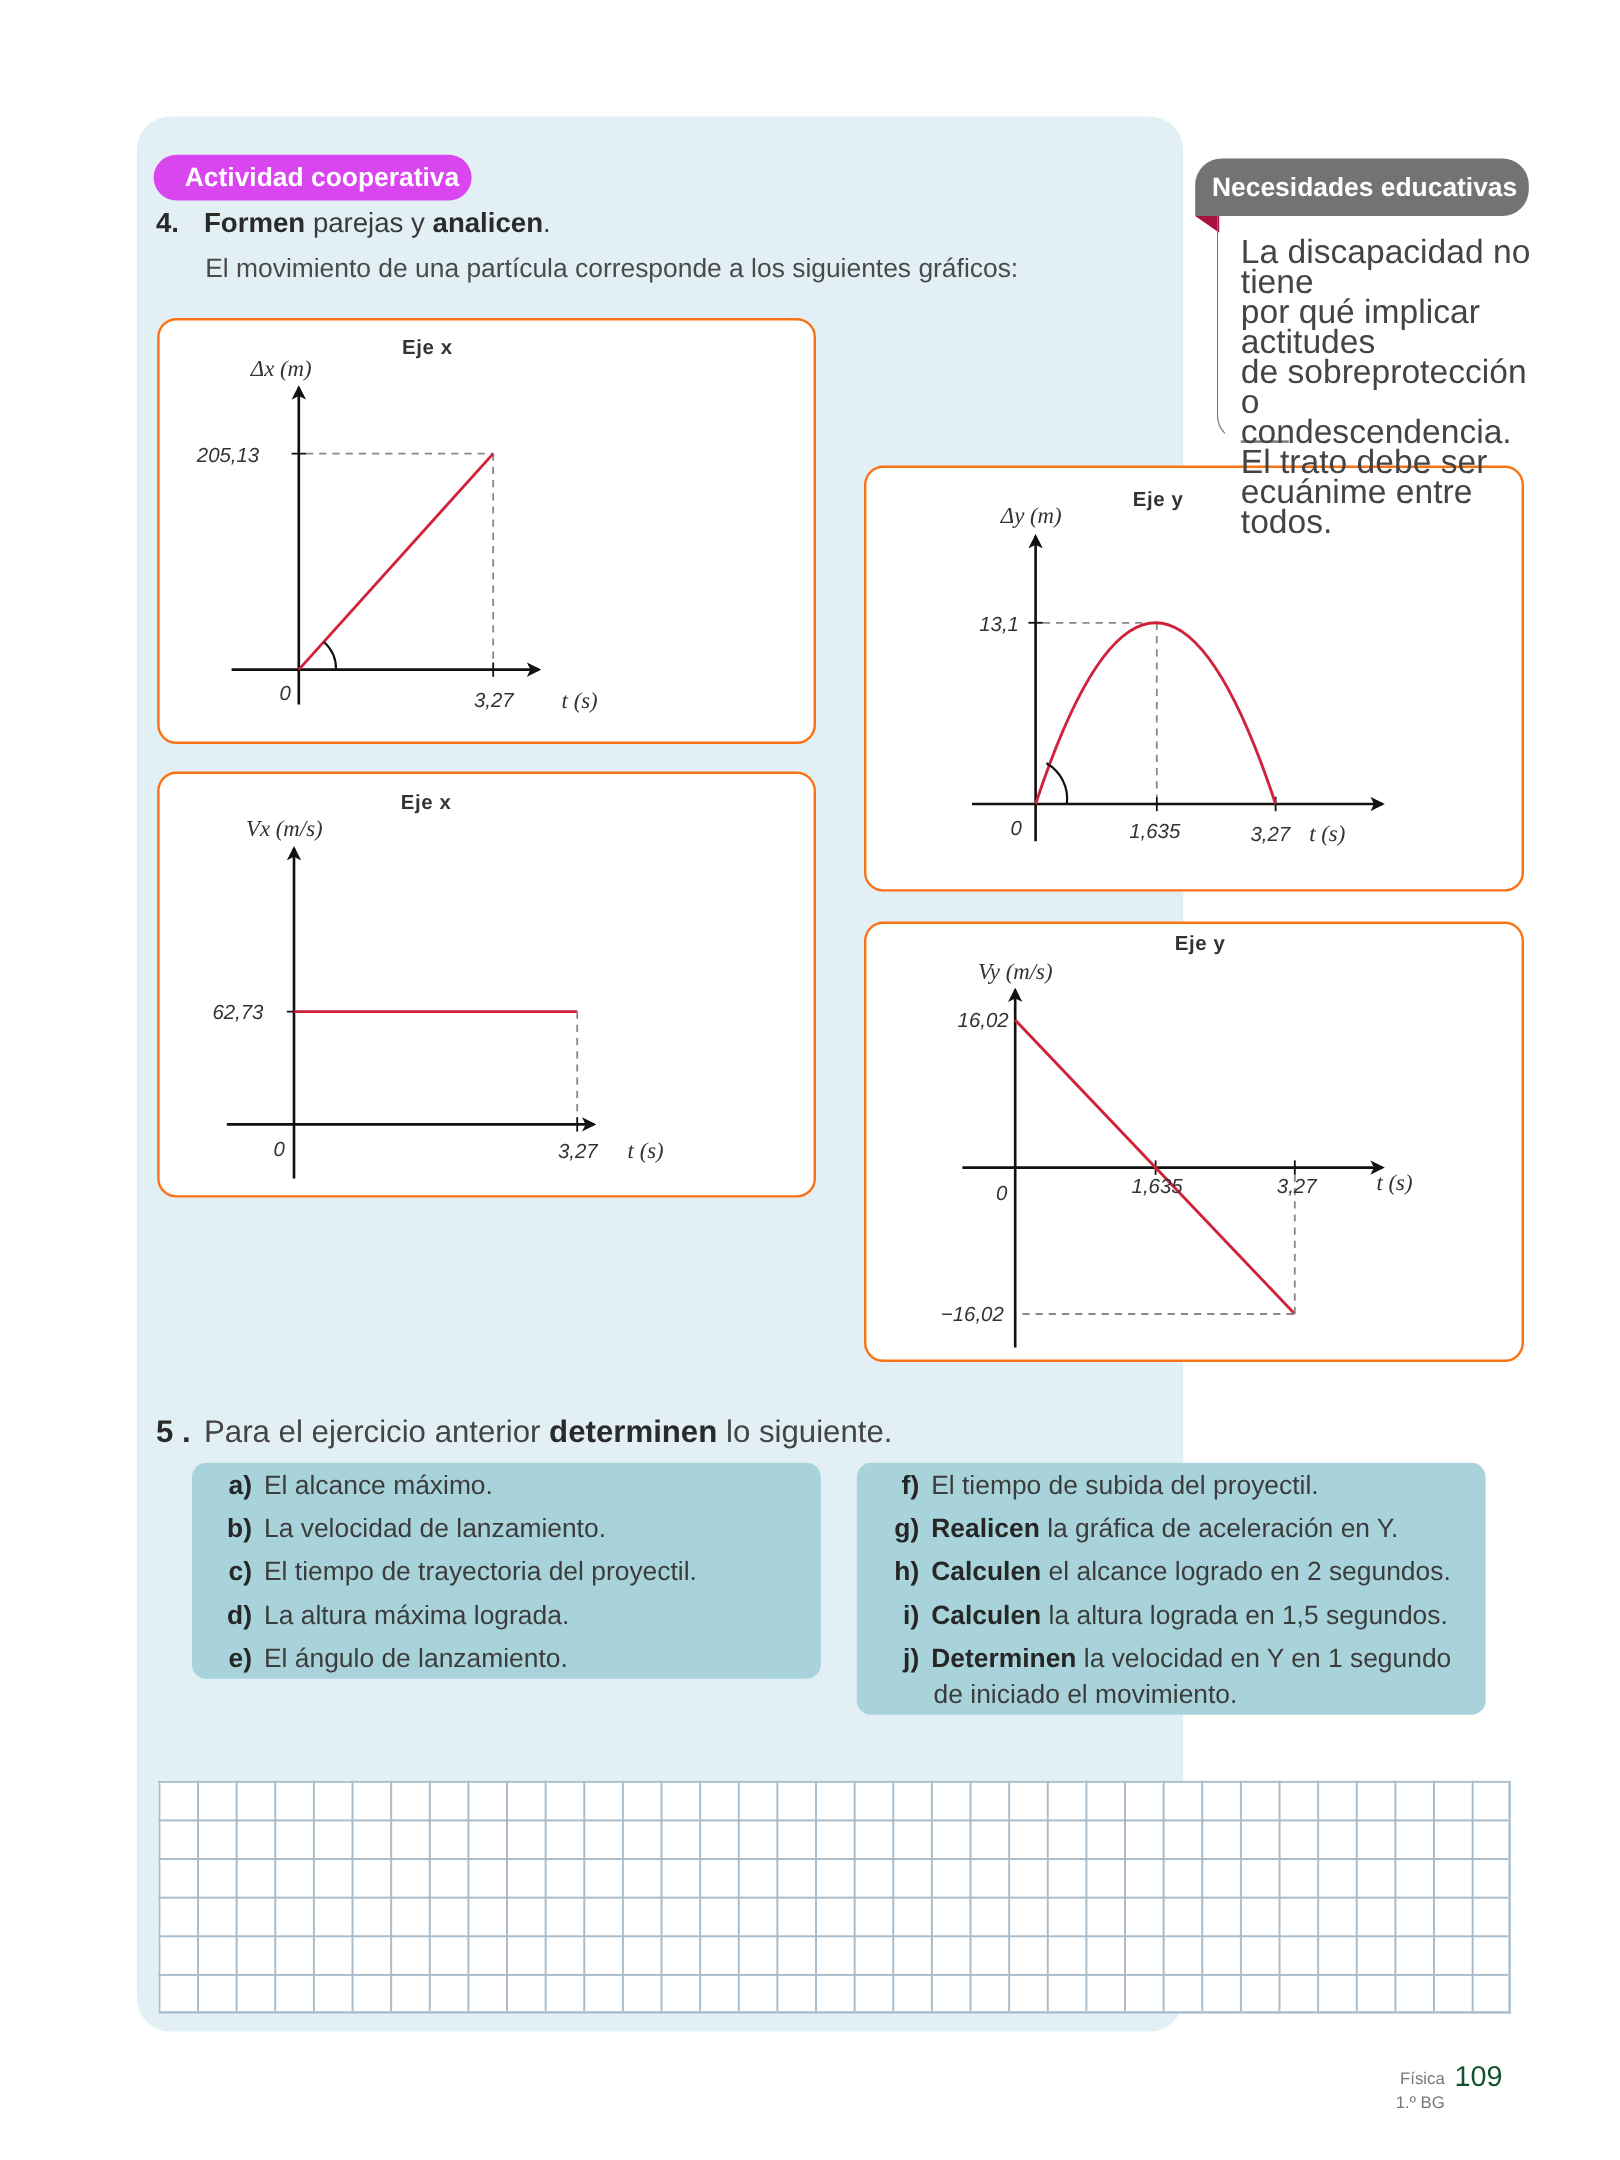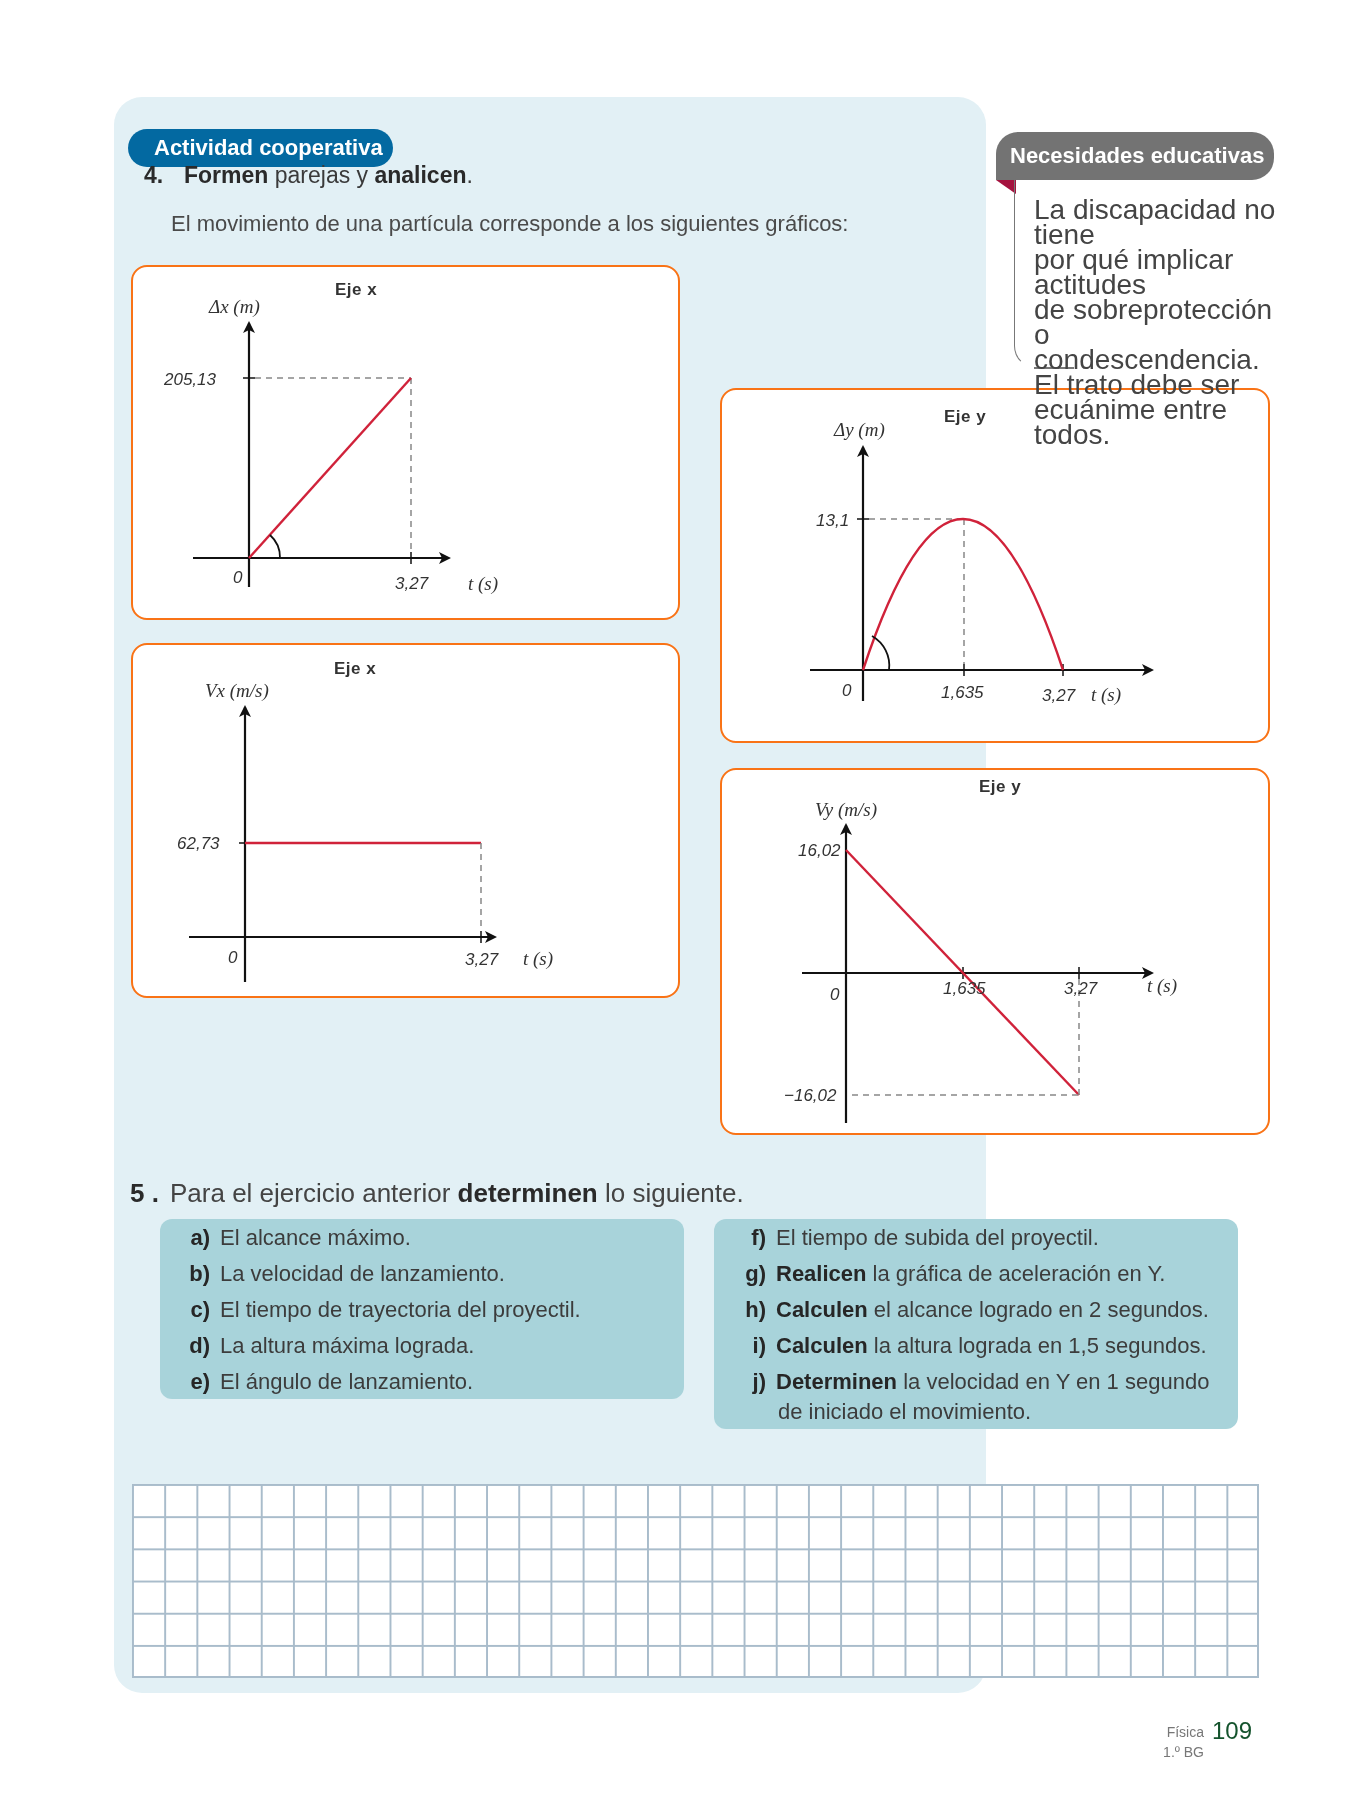--- a/index.html
+++ b/index.html
@@ -2,26 +2,26 @@
 <html><head>
 <meta charset="utf-8">
 <style>
   * { box-sizing: border-box; margin: 0; padding: 0; }
   html, body { width: 1350px; height: 1800px; background: #ffffff; overflow: hidden; }
   body { position: relative; font-family: "Liberation Sans", "DejaVu Sans", sans-serif; color: #3a3a3a; }
 
   .panel { position: absolute; left: 114px; top: 97px; width: 872px; height: 1596px;
            background: #e2f0f5; border-radius: 28px; }
 
-  .badge { position: absolute; color: #fff; background: #0369a1; font-weight: bold;
+  .badge { position: absolute; color: #fff; background: #d946ef; font-weight: bold;
            font-family: "Liberation Sans", sans-serif; }
   .badge-activity { left: 128px; top: 129px; width: 265px; height: 38px; border-radius: 19px;
                     font-size: 22px; line-height: 38px; padding-left: 26px; }
 
-  .q4-line1 { position: absolute; left: 130px; top: 162px; font-size: 23px; color: #3a3a3a; margin-left: 14px; }
+  .q4-line1 { position: absolute; left: 130px; top: 172px; font-size: 23px; color: #3a3a3a; }
   .q4-line1 .num { font-weight: bold; color: #2a2a2a; display: inline-block; width: 40px; }
   .q4-line1 b { color: #2a2a2a; }
   .q4-line2 { position: absolute; left: 171px; top: 211px; font-size: 22px; color: #4a4a4a; font-weight: 300; }
 
   .chart-card { position: absolute; background: #fff; border: 2px solid #f97316; border-radius: 16px; }
   .chart-card svg { position: absolute; left: 0; top: 0; }
   .chart-title { font-family: "Liberation Sans", sans-serif; font-size: 17px; fill: #333; font-weight: bold; letter-spacing: 0.5px; }
   .ax-label { font-family: "Liberation Serif", serif; font-style: italic; font-size: 19px; fill: #333; }
   .tick-label { font-family: "Liberation Sans", sans-serif; font-style: italic; font-size: 17px; fill: #333; }
 

